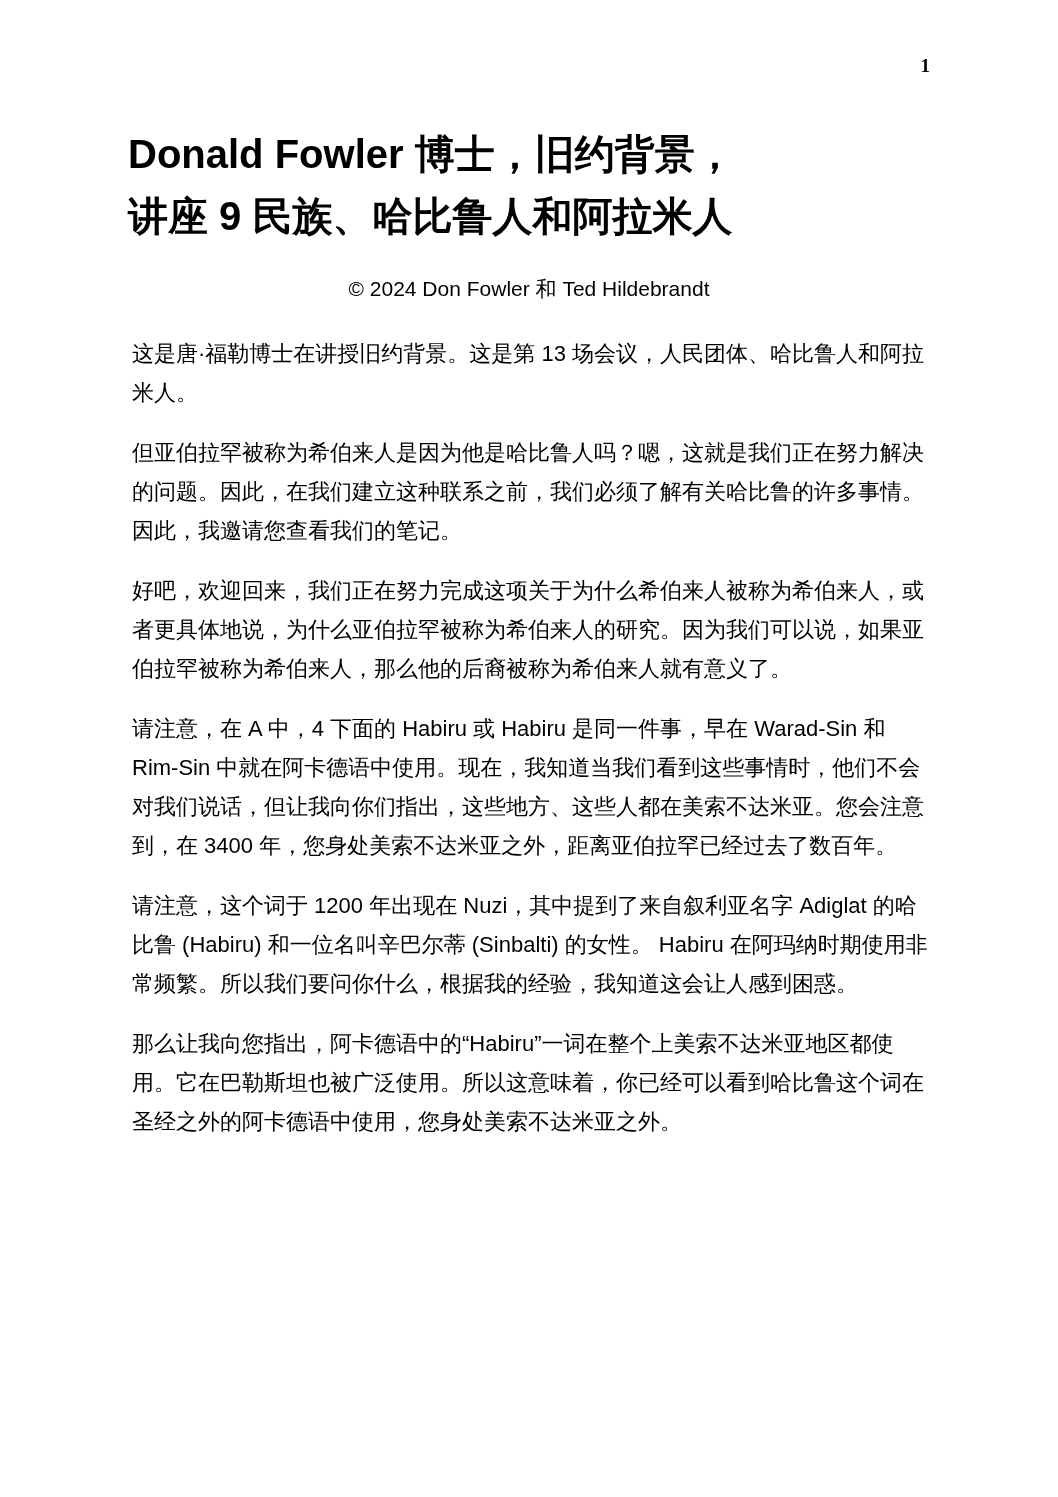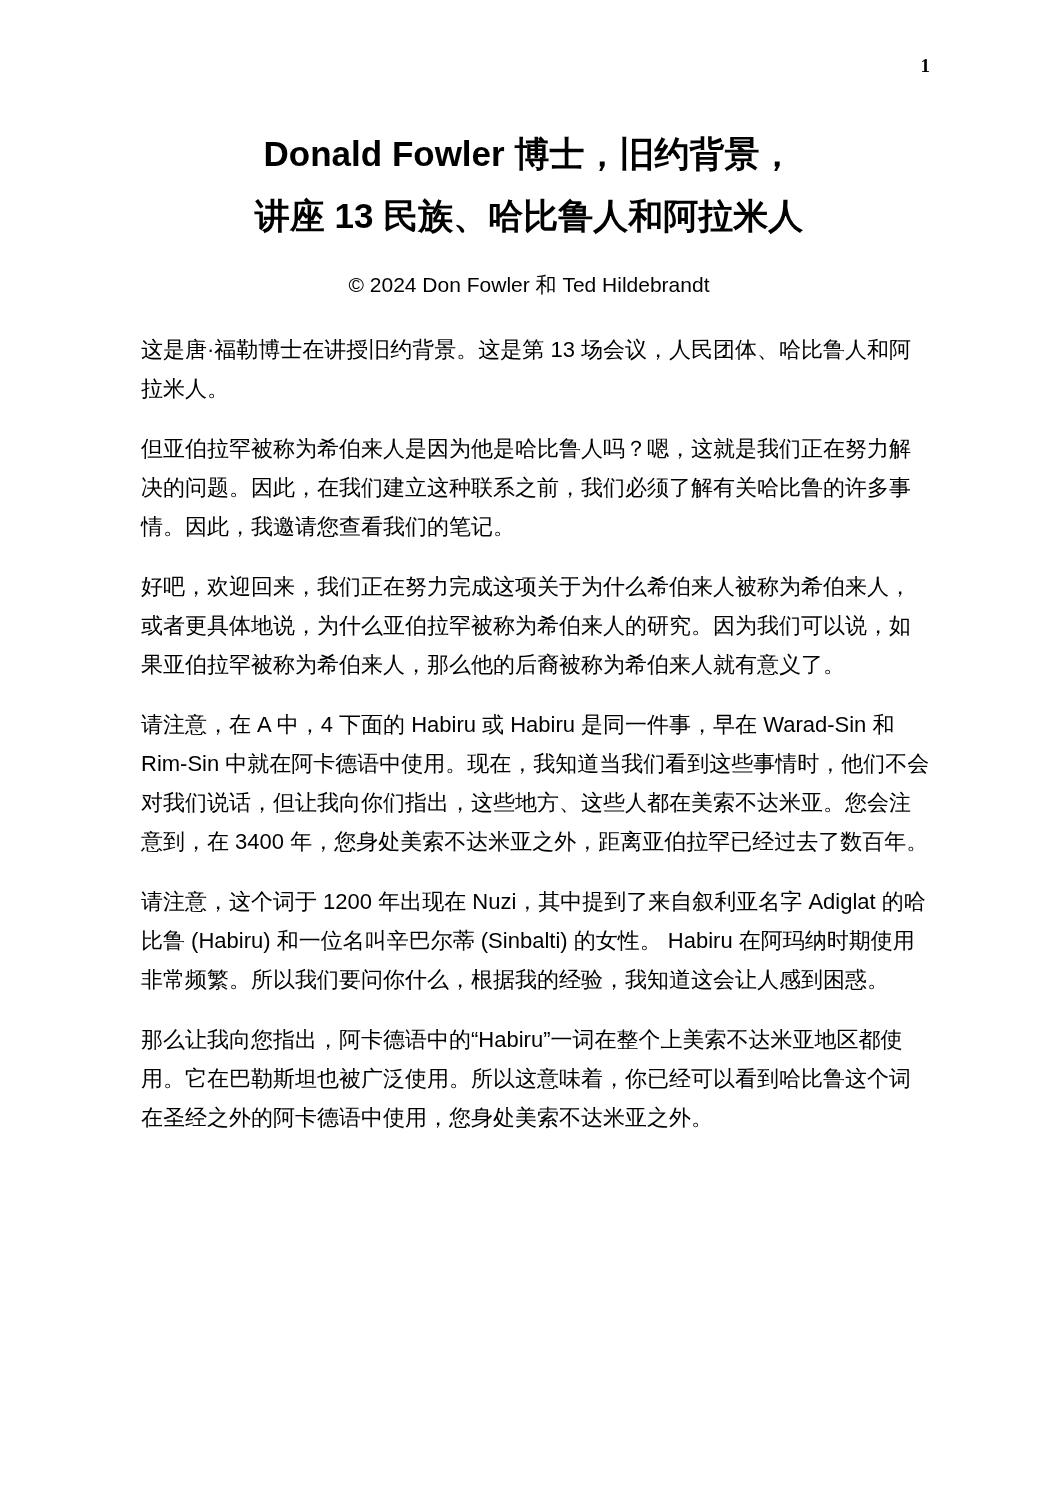--- a/index.html
+++ b/index.html
@@ -23,56 +23,55 @@
   }
   .page-number {
     text-align: right;
     font-family: "Liberation Serif", "DejaVu Serif", serif;
     font-weight: 700;
     font-size: 19px;
     line-height: 22px;
   }
   .title-block {
     margin-top: 46px;
-    text-align: center;
     font-weight: 700;
-    font-size: 35px;
+    font-size: 40px;
     line-height: 62px;
   }
   .title-line {
     display: block;
     white-space: nowrap;
   }
   .copyright {
     text-align: center;
     font-size: 21px;
     line-height: 30px;
     font-weight: 400;
   }
   .body-text {
     margin-top: 30px;
     font-size: 22px;
     line-height: 39px;
     text-align: left;
   }
   .body-text p {
-    margin: 0 0 21px 13px;
+    margin: 0 0 21px 4px;
     word-break: break-word;
   }
 </style>
 </head>
 <body>
 
 <div class="page">
 
   <div class="page-number">1</div>
 
   <h1 class="title-block">
     <span class="title-line">Donald Fowler 博士，旧约背景，</span>
-    <span class="title-line">讲座 13 民族、哈比鲁人和阿拉米人</span>
+    <span class="title-line">讲座 9 民族、哈比鲁人和阿拉米人</span>
   </h1>
 
   <div class="copyright">© 2024 Don Fowler 和 Ted Hildebrandt</div>
 
   <div class="body-text">
     <p>这是唐·福勒博士在讲授旧约背景。这是第 13 场会议，人民团体、哈比鲁人和阿拉米人。</p>
     <p>但亚伯拉罕被称为希伯来人是因为他是哈比鲁人吗？嗯，这就是我们正在努力解决的问题。因此，在我们建立这种联系之前，我们必须了解有关哈比鲁的许多事情。因此，我邀请您查看我们的笔记。</p>
     <p>好吧，欢迎回来，我们正在努力完成这项关于为什么希伯来人被称为希伯来人，或者更具体地说，为什么亚伯拉罕被称为希伯来人的研究。因为我们可以说，如果亚伯拉罕被称为希伯来人，那么他的后裔被称为希伯来人就有意义了。</p>
     <p>请注意，在 A 中，4 下面的 Habiru 或 Habiru 是同一件事，早在 Warad-Sin 和 Rim-Sin 中就在阿卡德语中使用。现在，我知道当我们看到这些事情时，他们不会对我们说话，但让我向你们指出，这些地方、这些人都在美索不达米亚。您会注意到，在 3400 年，您身处美索不达米亚之外，距离亚伯拉罕已经过去了数百年。</p>
     <p>请注意，这个词于 1200 年出现在 Nuzi，其中提到了来自叙利亚名字 Adiglat 的哈比鲁 (Habiru) 和一位名叫辛巴尔蒂 (Sinbalti) 的女性。 Habiru 在阿玛纳时期使用非常频繁。所以我们要问你什么，根据我的经验，我知道这会让人感到困惑。</p>

